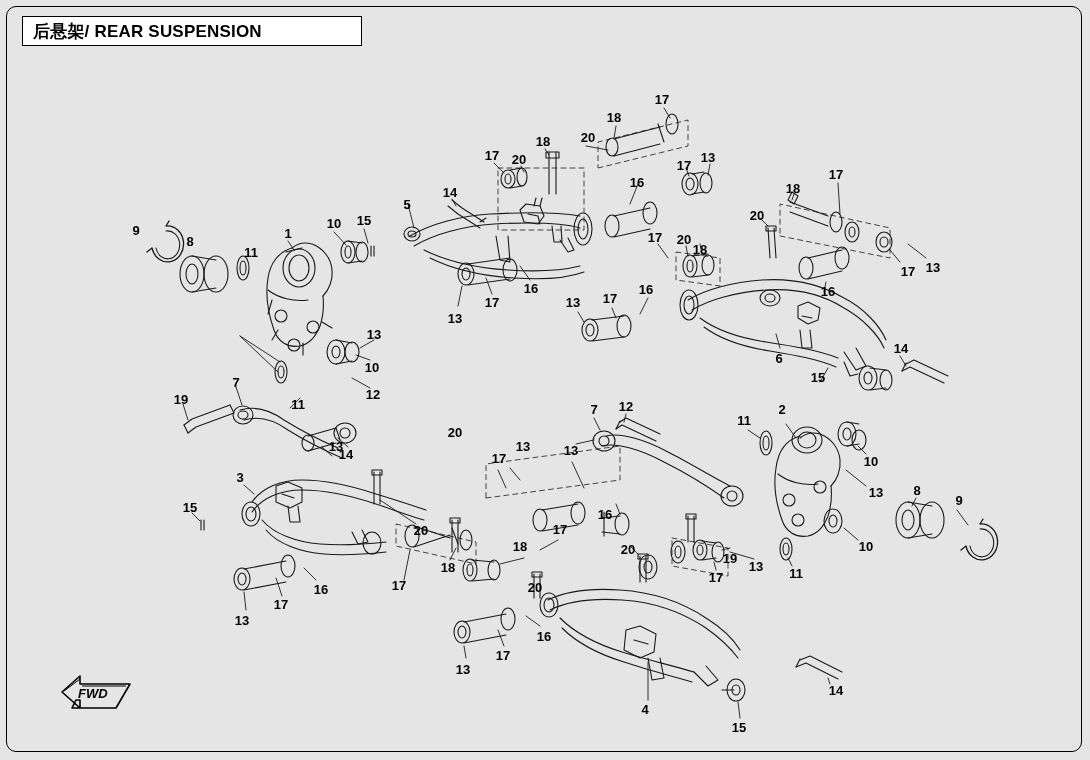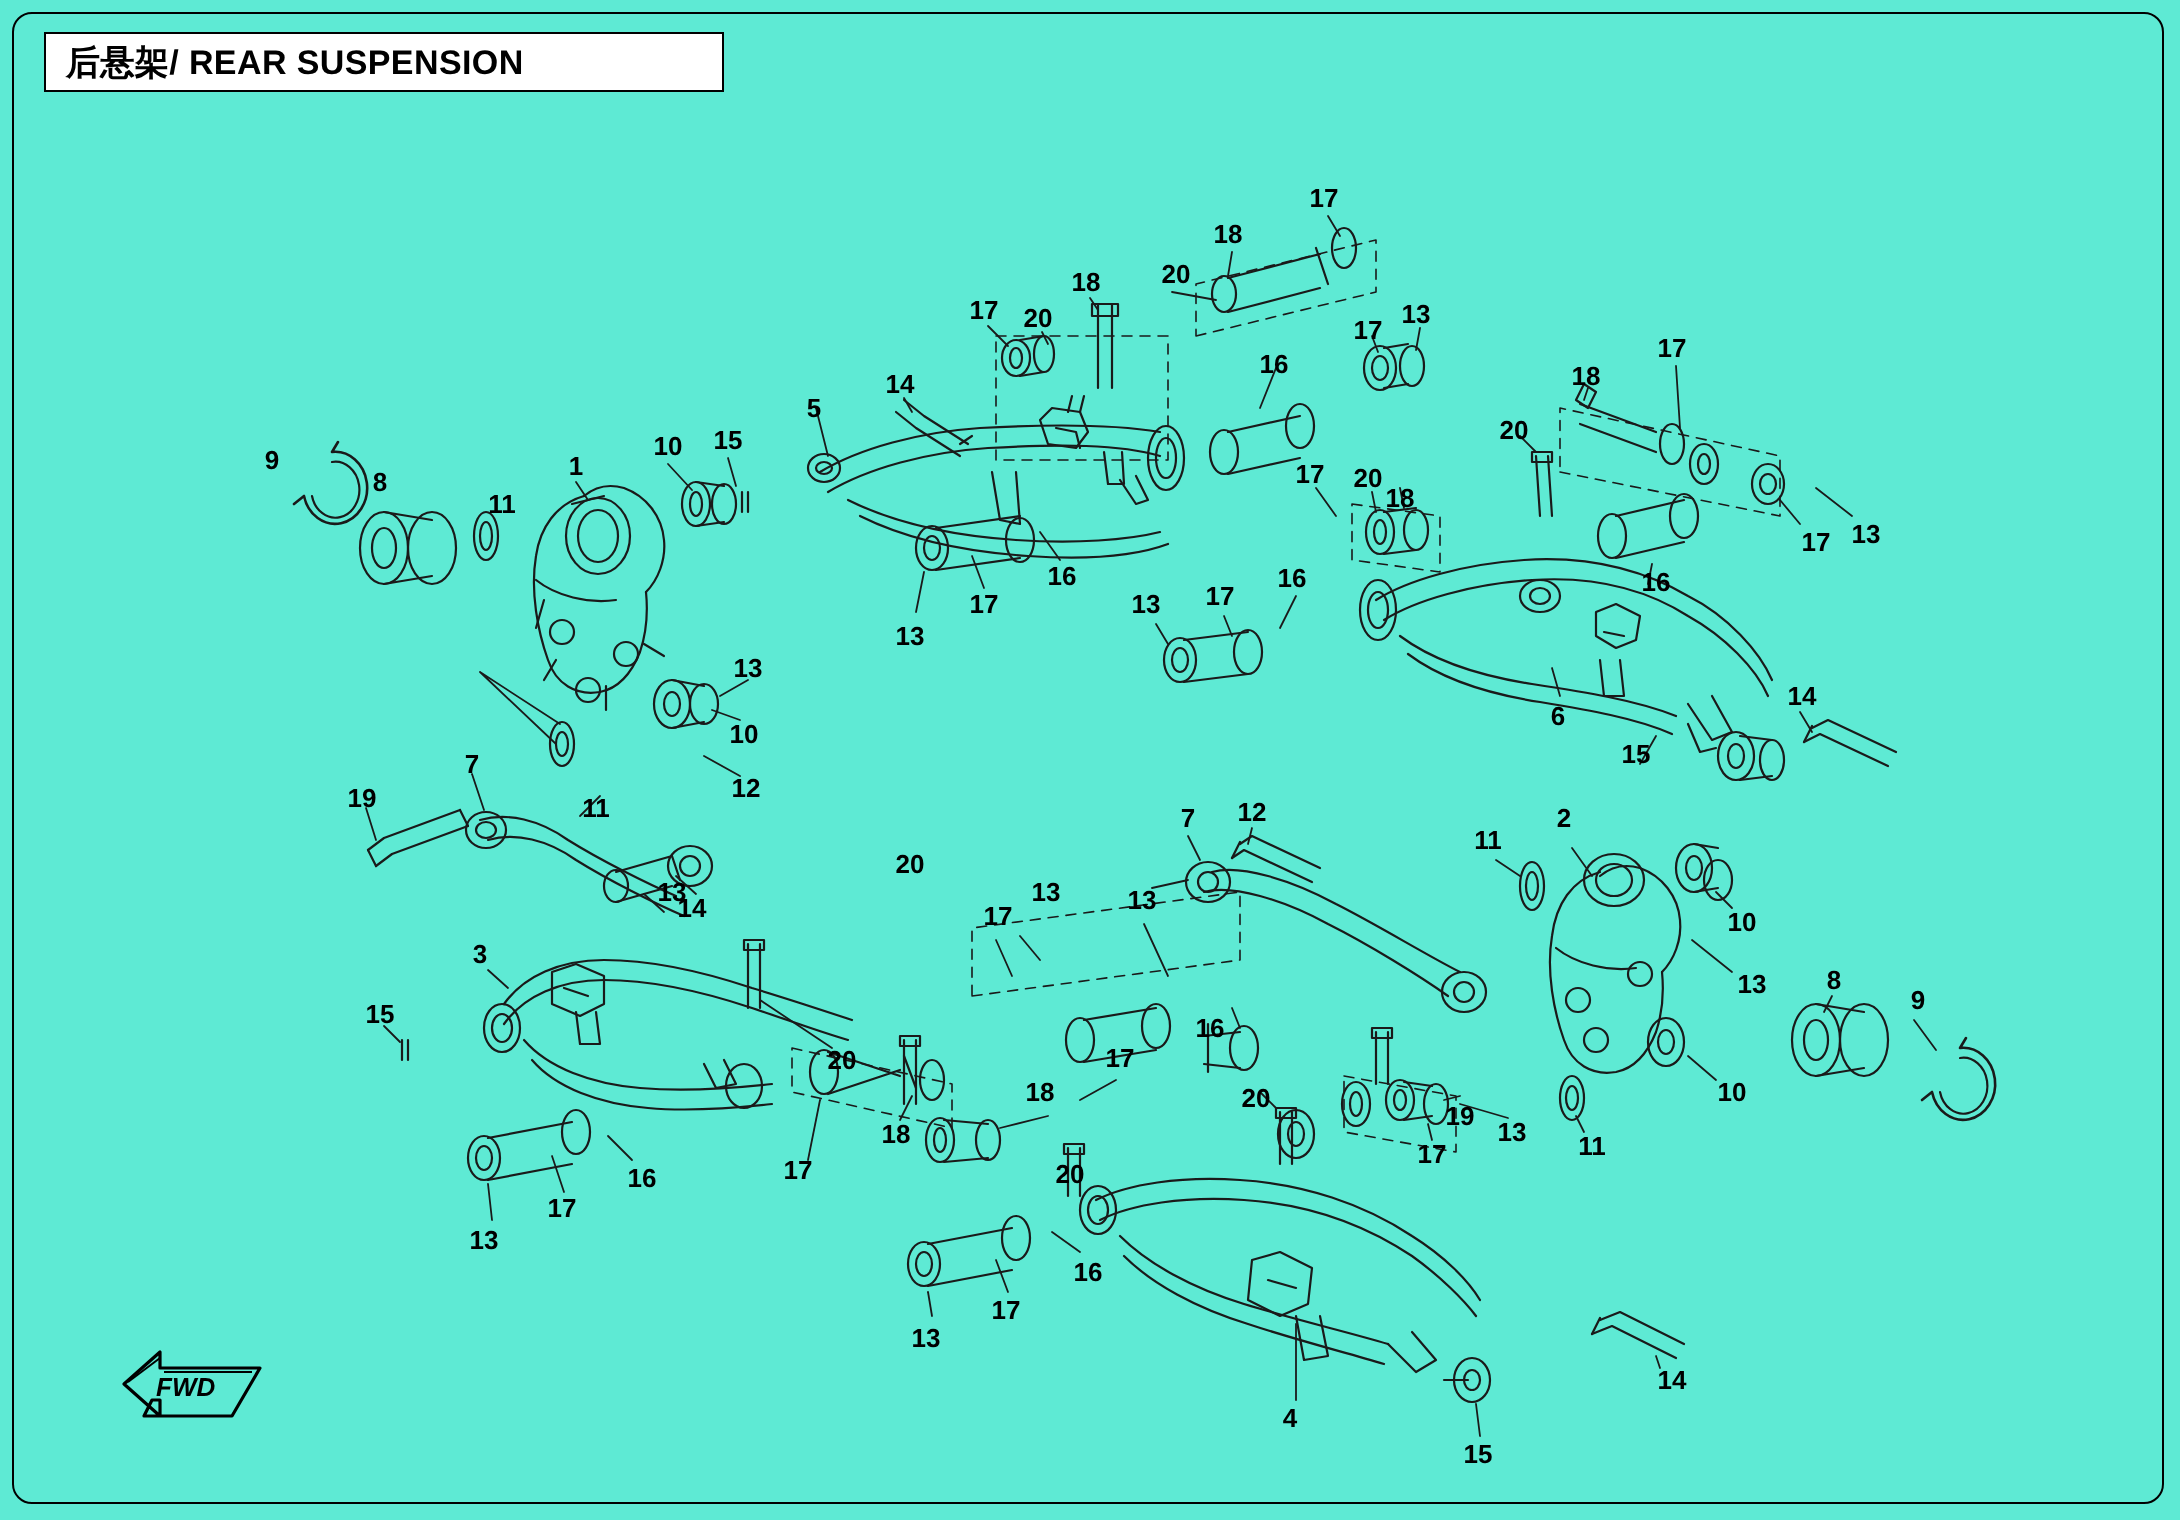--- a/index.html
+++ b/index.html
@@ -7,21 +7,21 @@
     padding: 0;
     background: #ffffff;
   }
   body {
     font-family: "Liberation Sans", sans-serif;
   }
   #page {
     position: relative;
     width: 1090px;
     height: 760px;
-    background: #5eead4;
+    background: #e5e5e5;
     overflow: hidden;
   }
   #frame {
     position: absolute;
     left: 6px;
     top: 6px;
     width: 1076px;
     height: 746px;
     border: 1px solid #000000;
     border-radius: 10px;

